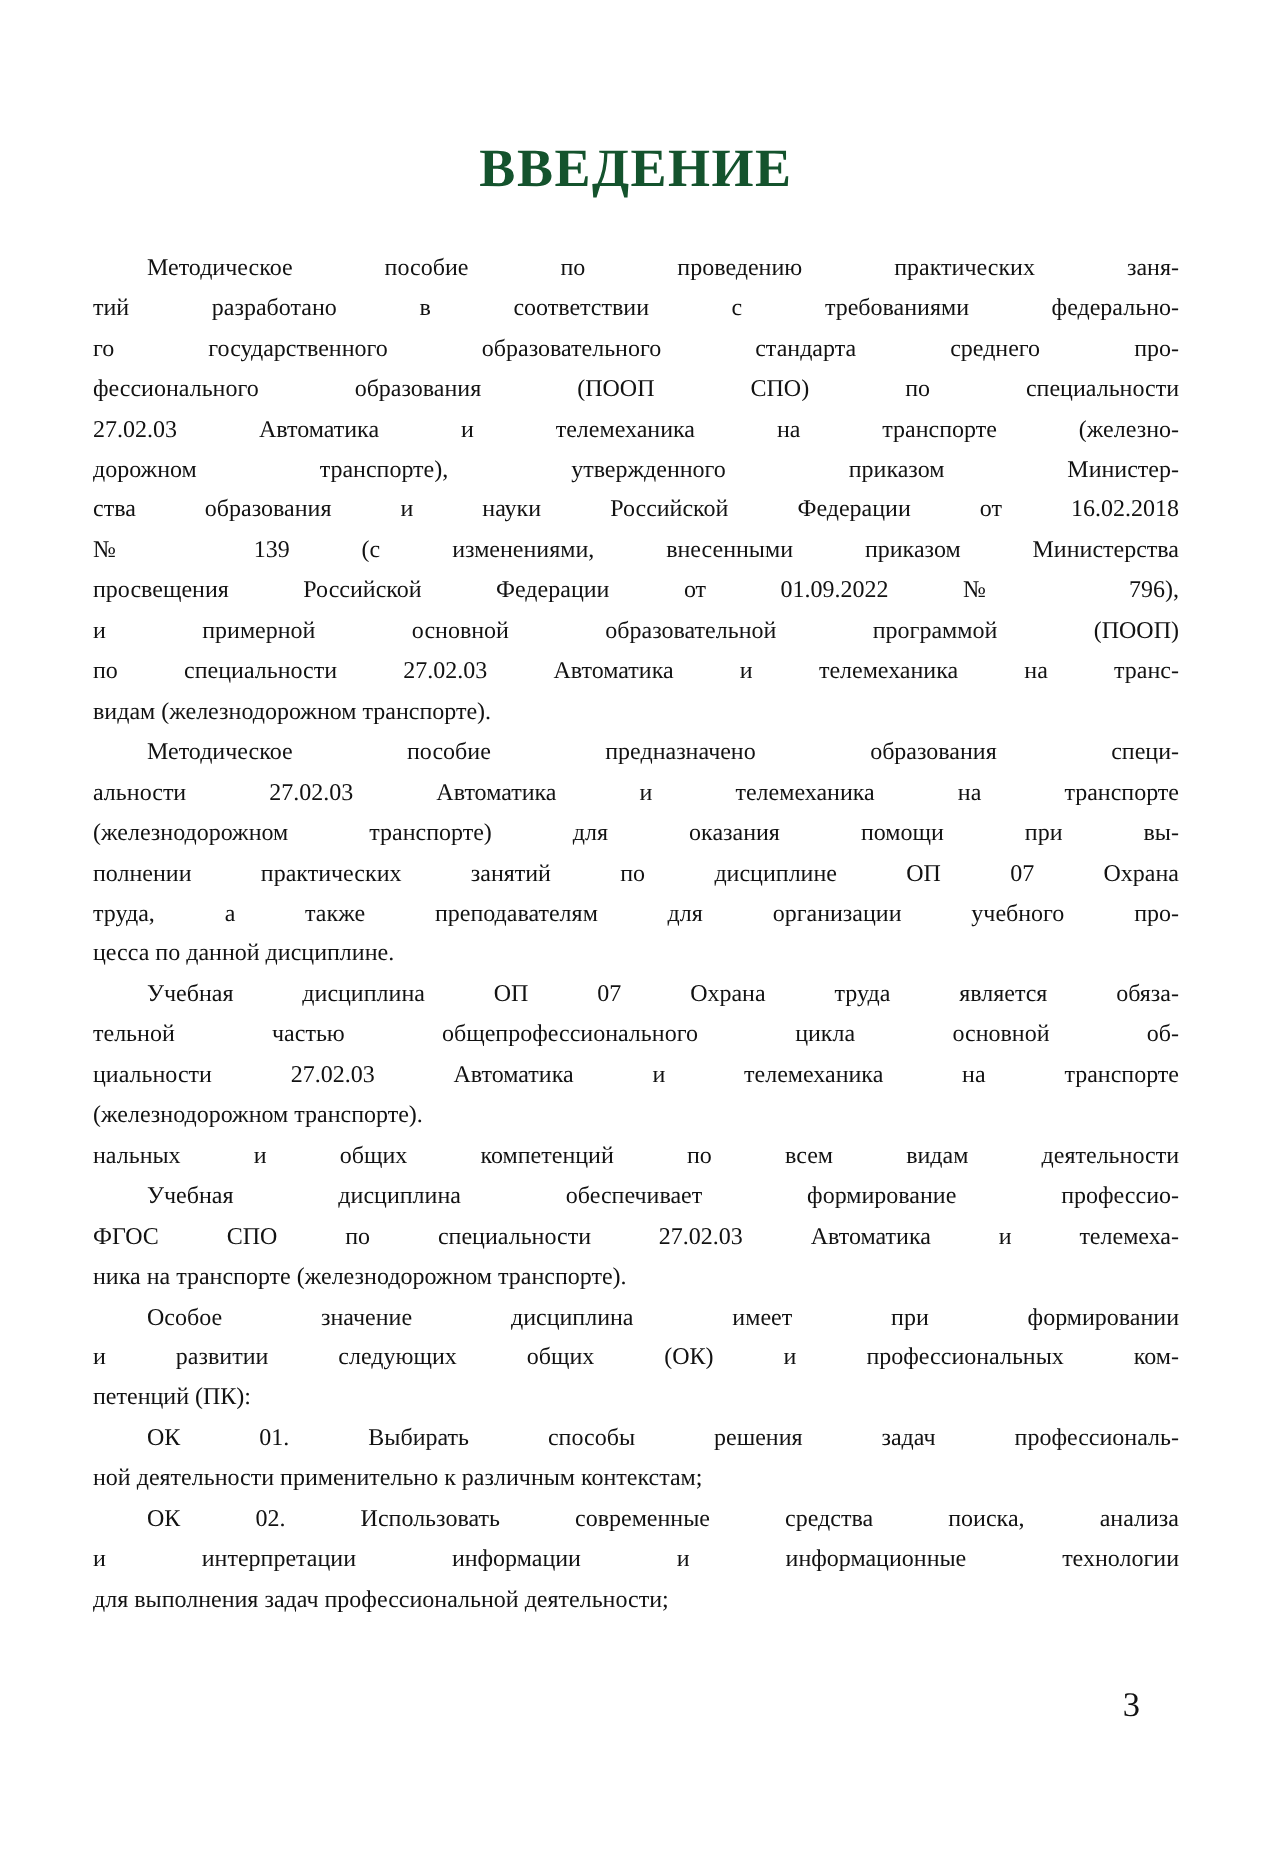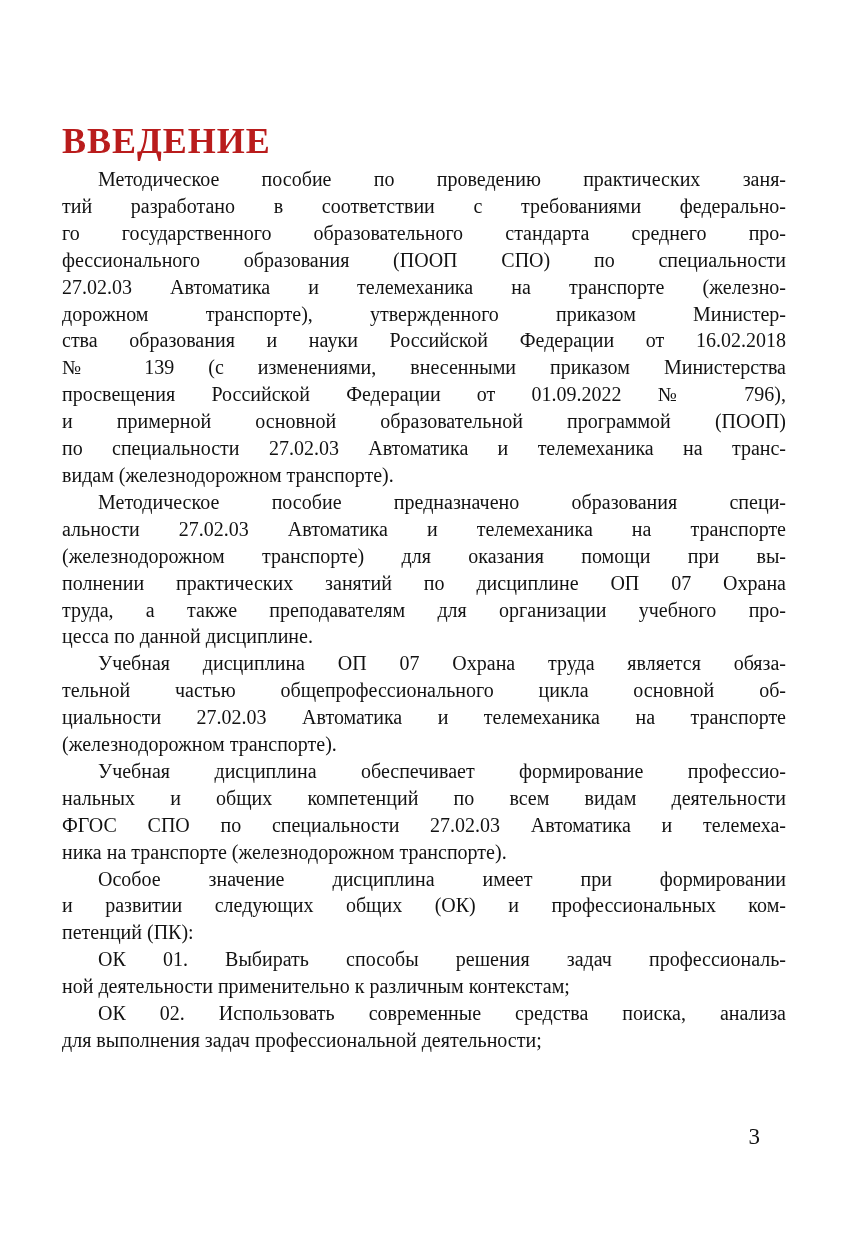--- a/index.html
+++ b/index.html
@@ -14,33 +14,33 @@
     background: #ffffff;
     color: #121212;
     font-family: "Liberation Serif", "DejaVu Serif", serif;
     overflow: hidden;
   }
   .page-title {
     position: absolute;
     top: 94px;
     left: 62px;
     width: 724px;
+    text-align: center;
     font-size: 36px;
     line-height: 36px;
     font-weight: bold;
     letter-spacing: 1px;
-    color: #b91c1c;
-    margin-top: 29px;
+    color: #14532d;
   }
   .body-text {
     position: absolute;
     top: 166px;
     left: 62px;
     width: 724px;
-    font-size: 20px;
+    font-size: 16px;
     line-height: 26.9px;
     color: #121212;
   }
   .para {
     margin: 0;
     padding: 0;
   }
   .line {
     text-align: justify;
     text-align-last: justify;
@@ -94,34 +94,35 @@
         <div class="line">труда, а также преподавателям для организации учебного про-</div>
         <div class="line last">цесса по данной дисциплине.</div>
       </div>
       <div class="para">
         <div class="line first">Учебная дисциплина ОП 07 Охрана труда является обяза-</div>
         <div class="line">тельной частью общепрофессионального цикла основной об-</div>
         <div class="line">циальности 27.02.03 Автоматика и телемеханика на транспорте</div>
         <div class="line last">(железнодорожном транспорте).</div>
       </div>
       <div class="para">
+        <div class="line">нальных и общих компетенций по всем видам деятельности</div>
         <div class="line first">Учебная дисциплина обеспечивает формирование профессио-</div>
-        <div class="line">нальных и общих компетенций по всем видам деятельности</div>
         <div class="line">ФГОС СПО по специальности 27.02.03 Автоматика и телемеха-</div>
         <div class="line last">ника на транспорте (железнодорожном транспорте).</div>
       </div>
       <div class="para">
         <div class="line first">Особое значение дисциплина имеет при формировании</div>
         <div class="line">и развитии следующих общих (ОК) и профессиональных ком-</div>
         <div class="line last">петенций (ПК):</div>
       </div>
       <div class="para">
         <div class="line first">ОК 01. Выбирать способы решения задач профессиональ-</div>
         <div class="line last">ной деятельности применительно к различным контекстам;</div>
       </div>
       <div class="para">
         <div class="line first">ОК 02. Использовать современные средства поиска, анализа</div>
+        <div class="line">и интерпретации информации и информационные технологии</div>
         <div class="line last">для выполнения задач профессиональной деятельности;</div>
       </div>
     </div>
 
   <div class="page-number">3</div>
 </div>
 
 </body></html>

